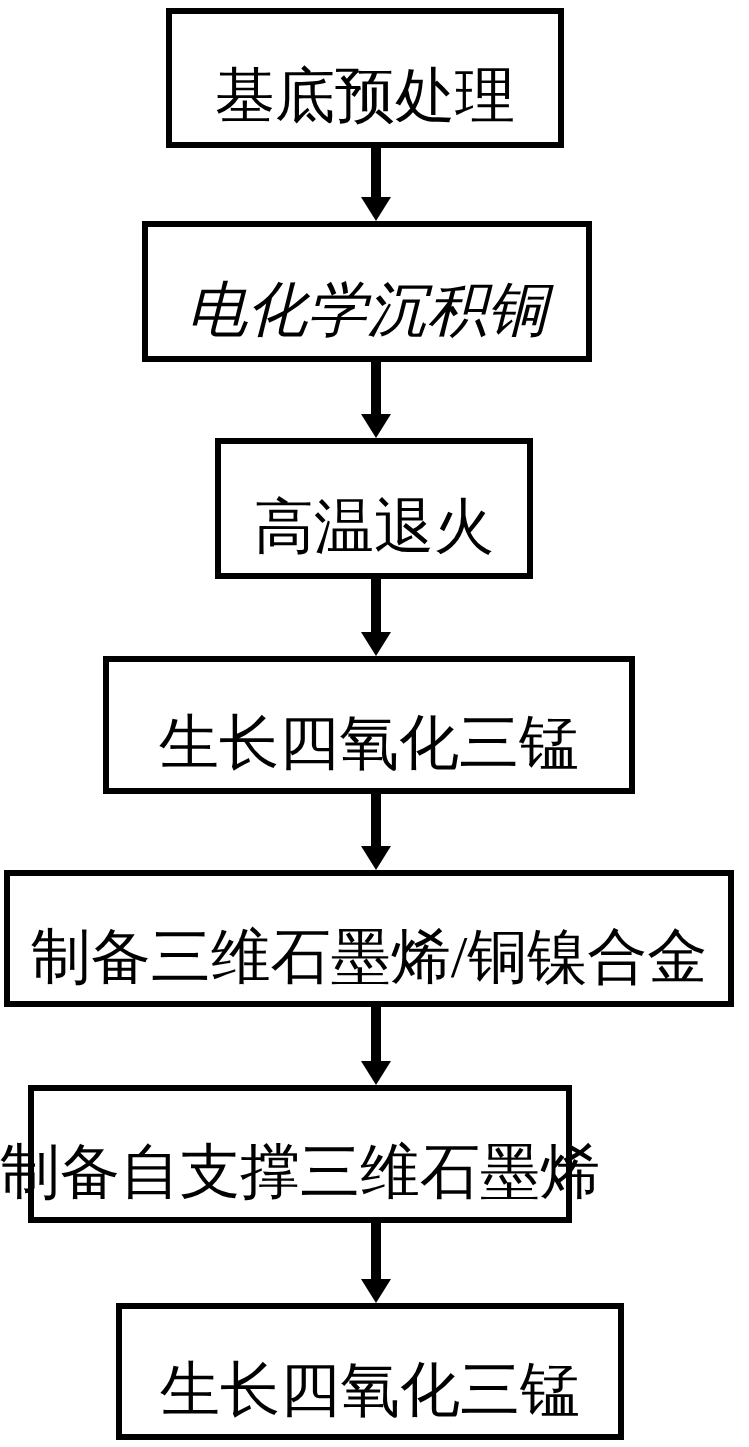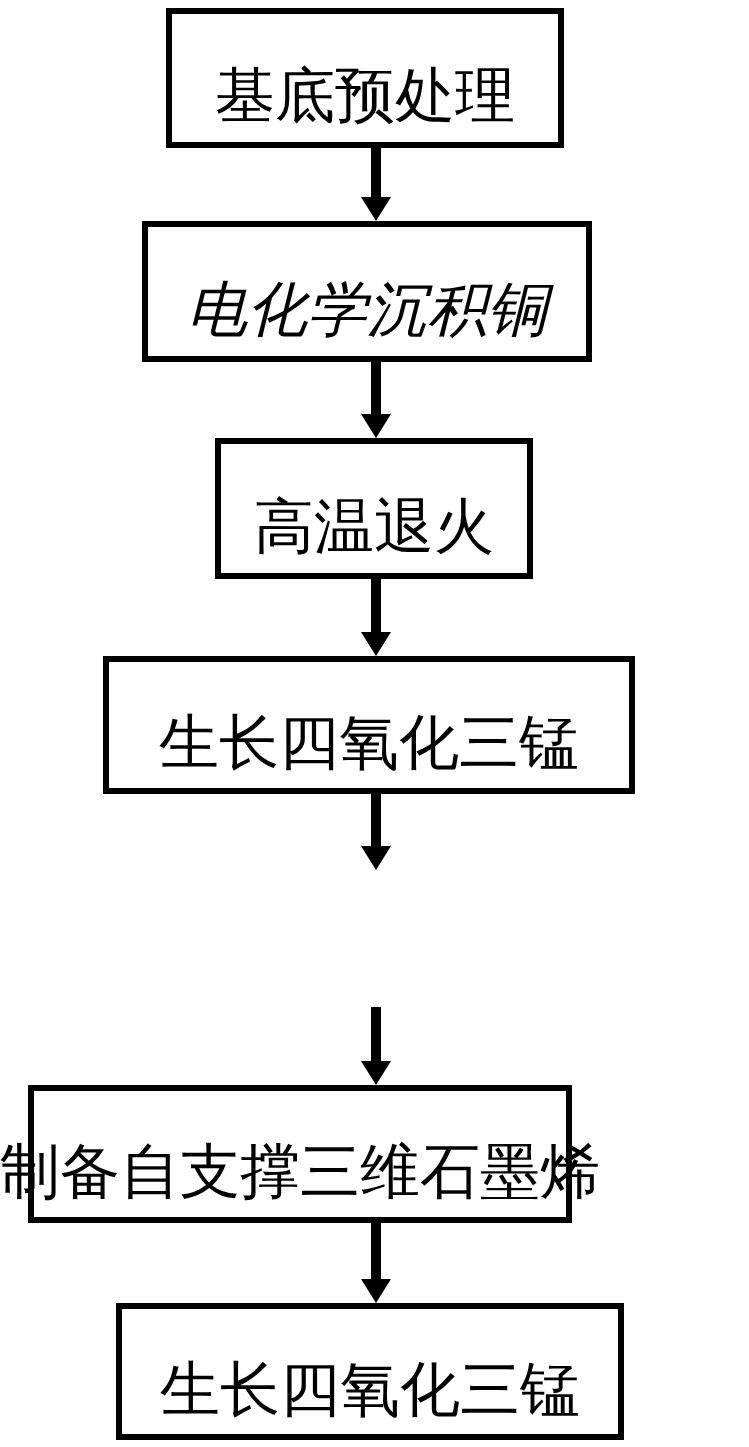--- a/index.html
+++ b/index.html
@@ -103,20 +103,23 @@
 
   <div class="flow-box b4">
     <span class="label">生长四氧化三锰</span>
   </div>
 
   <div class="arrow a4">
     <div class="shaft"></div>
     <div class="head"></div>
   </div>
 
+  <div class="flow-box b5">
+    <span class="label">制备三维石墨烯/铜镍合金</span>
+  </div>
 
   <div class="arrow a5">
     <div class="shaft"></div>
     <div class="head"></div>
   </div>
 
   <div class="flow-box b6">
     <span class="label">制备自支撑三维石墨烯</span>
   </div>
 

